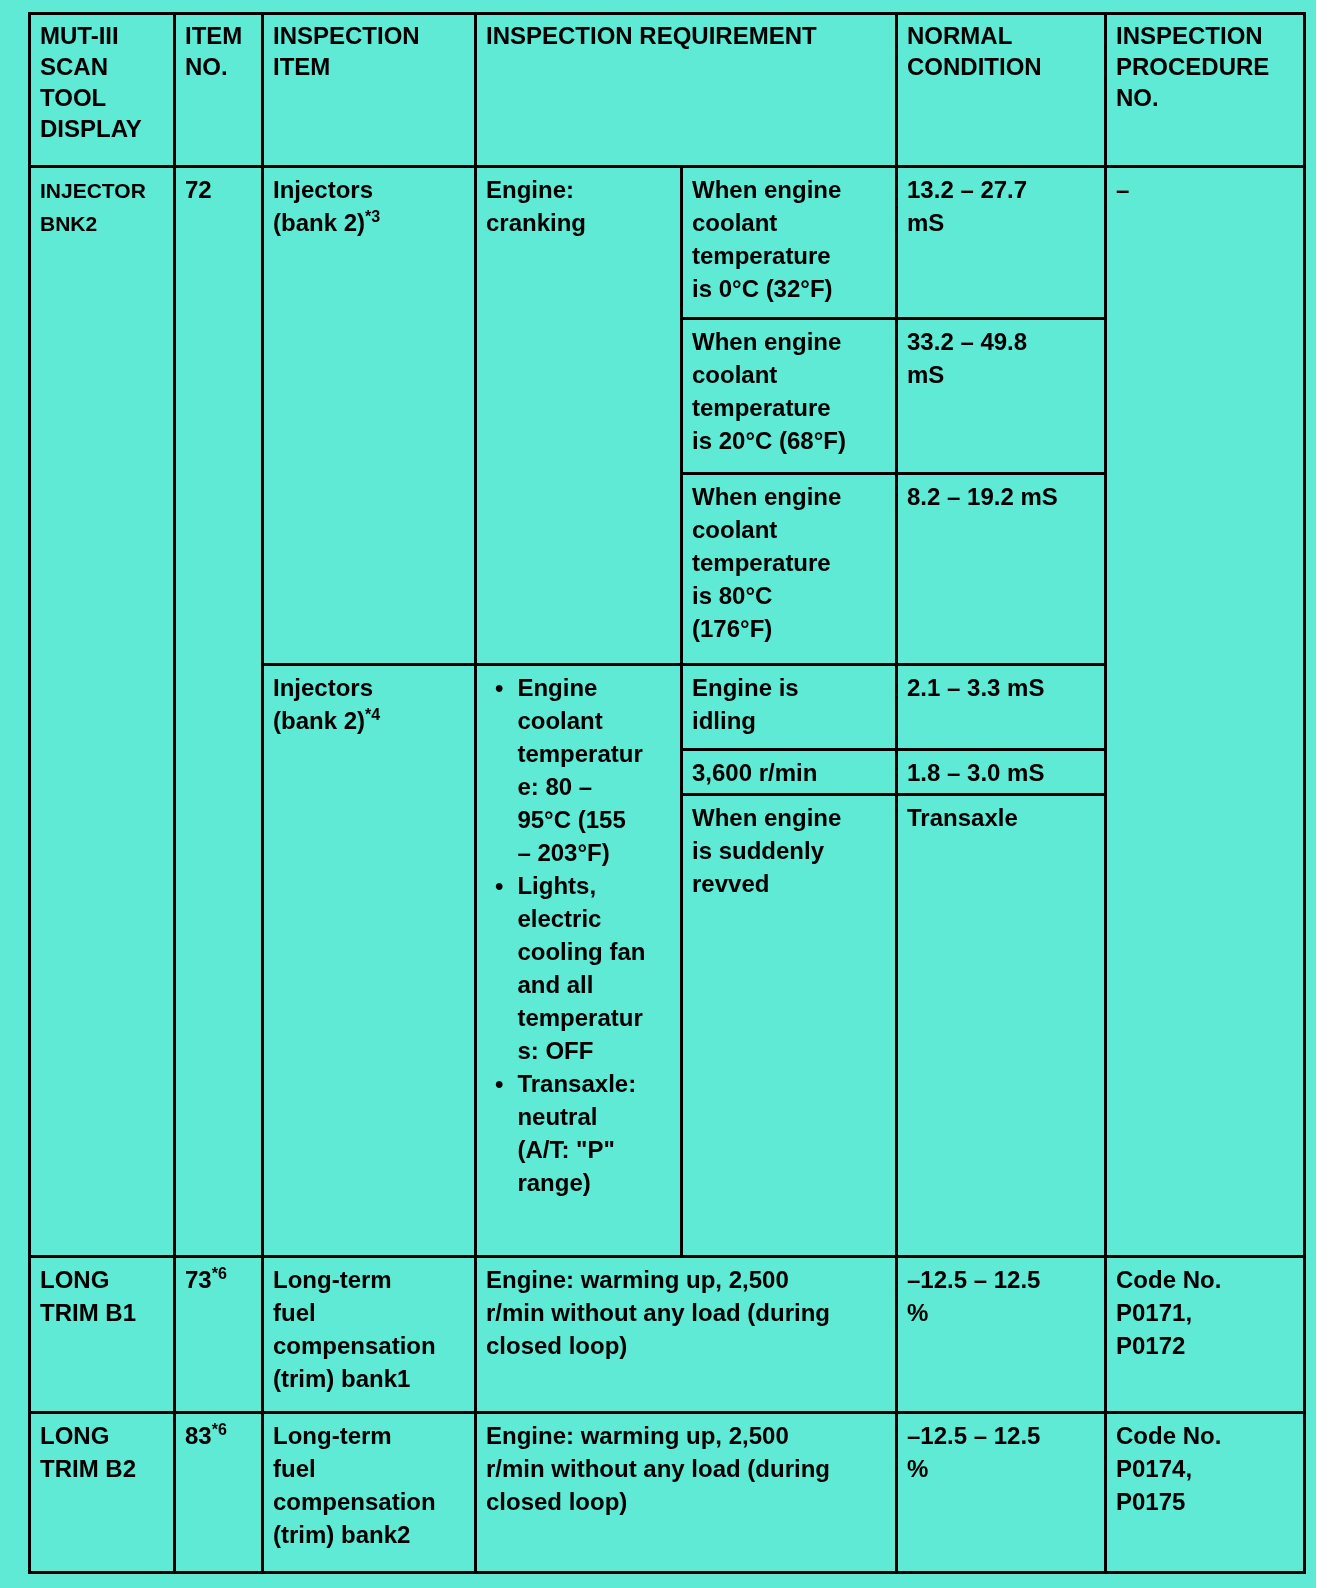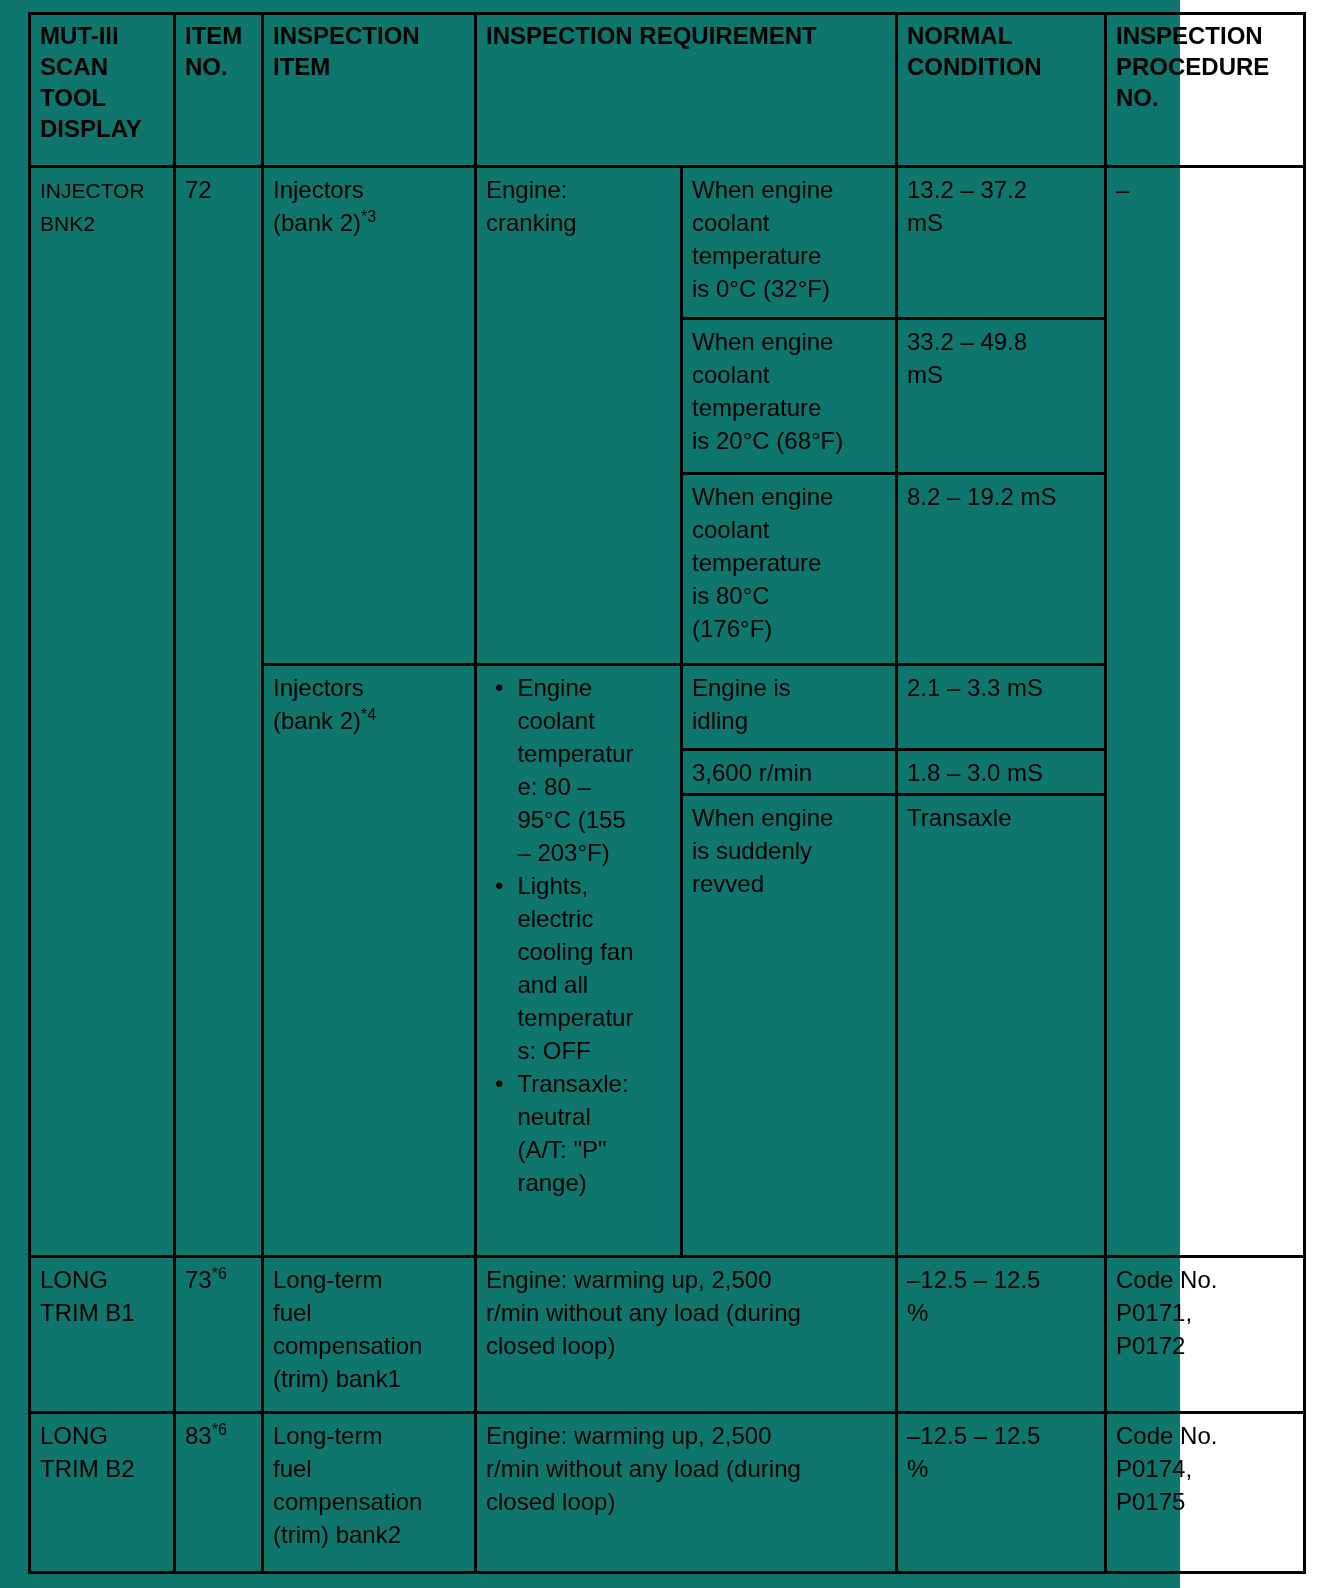--- a/index.html
+++ b/index.html
@@ -1,20 +1,20 @@
 <!DOCTYPE html>
 <html><head>
 <meta charset="utf-8">
 <style>
   html,body{margin:0;padding:0;background:#ffffff;color:#000;}
   body{font-family:"Liberation Sans",sans-serif;}
-  .page{width:1180px;min-height:1588px;box-sizing:border-box;padding:12px 11px 14px 28px;background:#0f766e;}
+  .page{width:1316px;min-height:1588px;box-sizing:border-box;padding:12px 11px 14px 28px;background:#5eead4;}
   table.spec{border-collapse:collapse;table-layout:fixed;width:1275px;border:3px solid #000;}
   th,td{border:3px solid #000;vertical-align:top;text-align:left;padding:5px 8px 4px 9px;
-        font-size:24px;line-height:33px;font-weight:normal;overflow:hidden;}
+        font-size:24px;line-height:33px;font-weight:bold;overflow:hidden;}
   th{font-weight:bold;line-height:31px;font-size:24px;}
   .t{white-space:pre-line;}
   .small .t{font-size:21px;line-height:30px;}
   .sup{font-size:16px;position:relative;top:-9px;letter-spacing:0;}
   .bullets{margin-left:9px;}
   .bullet-row{display:flex;align-items:flex-start;gap:14px;}
   .bullet{flex:0 0 auto;line-height:33px;}
   .dash-cell .t{line-height:33px;}
 </style>
 </head>
@@ -55,21 +55,21 @@
 BNK2</span></td>
       <td rowspan="6"><span class="t">72</span></td>
       <td rowspan="3"><span class="t">Injectors
 (bank 2)</span><span class="sup">*3</span></td>
       <td rowspan="3"><span class="t">Engine:
 cranking</span></td>
       <td><span class="t">When engine
 coolant
 temperature
 is 0°C (32°F)</span></td>
-      <td><span class="t">13.2 – 37.2
+      <td><span class="t">13.2 – 27.7
 mS</span></td>
       <td rowspan="6" class="dash-cell"><span class="t">–</span></td>
     </tr>
 
     <tr style="height:155px">
       <td><span class="t">When engine
 coolant
 temperature
 is 20°C (68°F)</span></td>
       <td><span class="t">33.2 – 49.8

